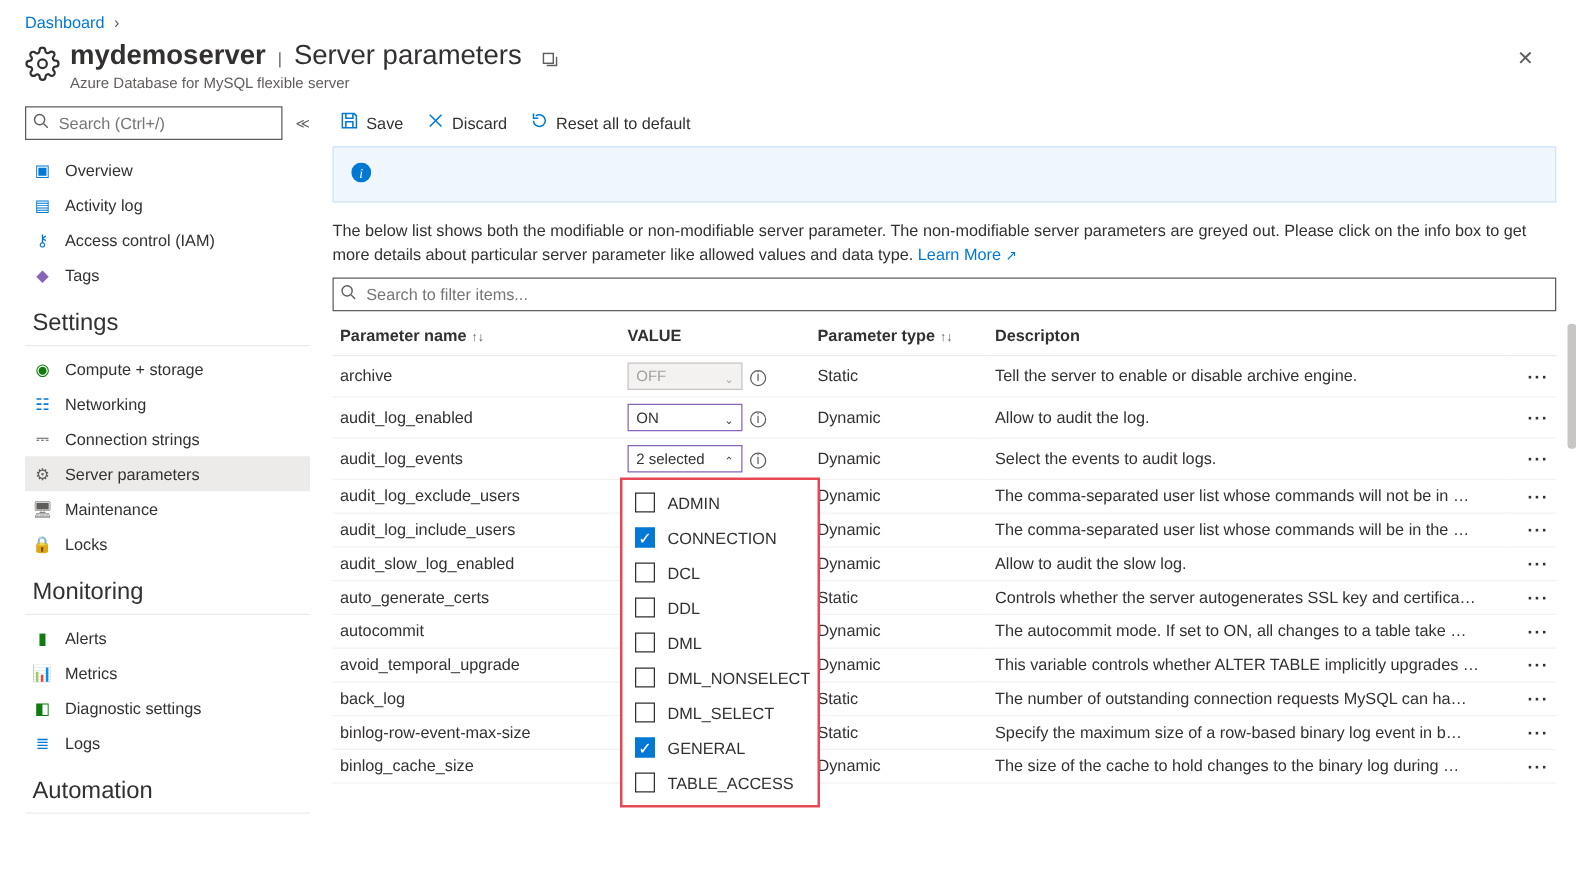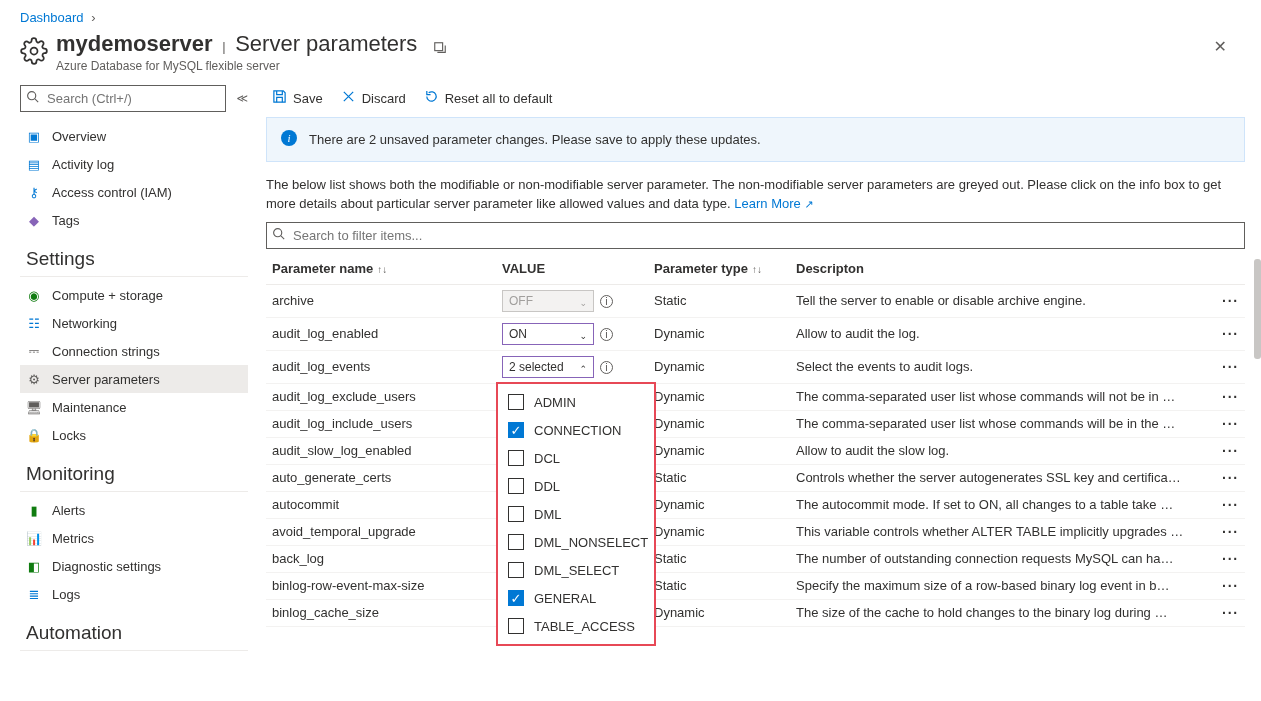--- a/index.html
+++ b/index.html
@@ -203,21 +203,20 @@
             </svg></span>
         <span>Reset all to default</span>
       </div>
     </div>
 
     <div class="info-banner">
       <span class="iicon"><svg width="16" height="16" viewBox="0 0 16 16" fill="currentColor">
             <circle cx="8" cy="8" r="8"></circle>
             <text x="8" y="12" text-anchor="middle" fill="#fff" font-size="11" font-family="serif" font-style="italic">i</text>
           </svg></span>
-      <span>There are 2 unsaved parameter changes.  Please save to apply these updates.</span>
     </div>
 
     <div class="desc-text">
       <span>The below list shows both the modifiable or non-modifiable server parameter. The non-modifiable server parameters are greyed out. Please click on the info box to get more details about particular server parameter like allowed values and data type.</span>
       <a href="#"><span>Learn More</span> <span class="ext-icon">↗</span></a>
     </div>
 
     <div class="filter-box">
       <span class="sicon"><svg width="13" height="13" viewBox="0 0 16 16" fill="none" stroke="currentColor" stroke-width="1.4">
             <circle cx="7" cy="7" r="5"></circle>

